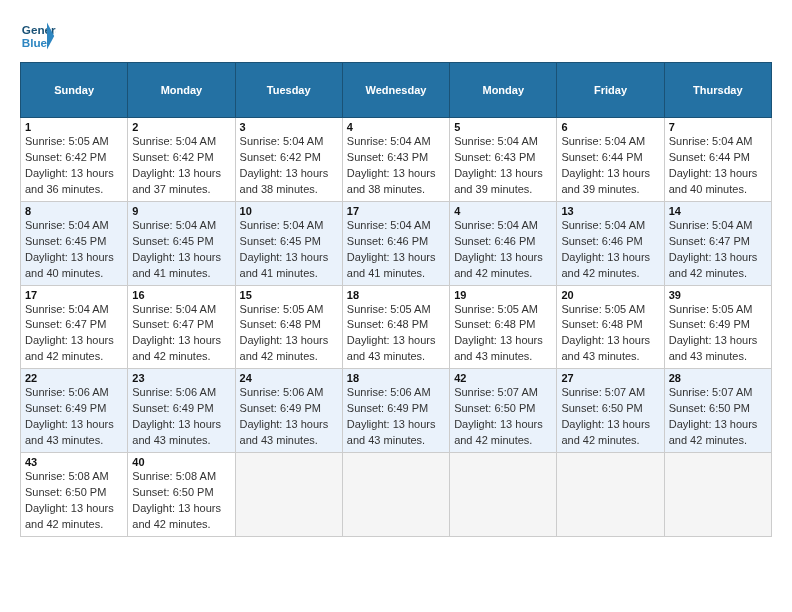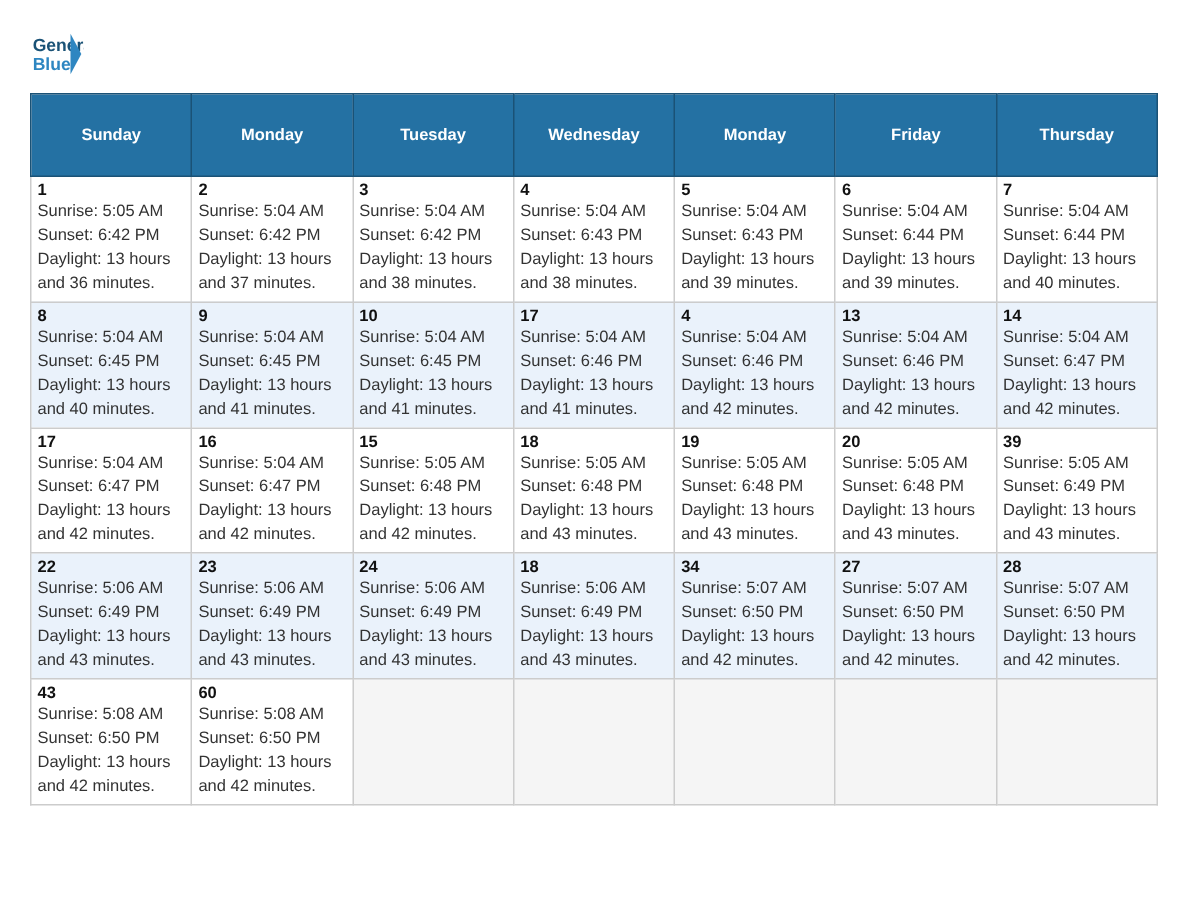--- a/index.html
+++ b/index.html
@@ -220,39 +220,39 @@
           </td>
           <td>
             <span class="day-num">24</span>
 <div class="day-info">Sunrise: 5:06 AM<br>Sunset: 6:49 PM<br>Daylight: 13 hours<br>and 43 minutes.</div>
           </td>
           <td>
             <span class="day-num">18</span>
 <div class="day-info">Sunrise: 5:06 AM<br>Sunset: 6:49 PM<br>Daylight: 13 hours<br>and 43 minutes.</div>
           </td>
           <td>
-            <span class="day-num">34</span>
+            <span class="day-num">42</span>
 <div class="day-info">Sunrise: 5:07 AM<br>Sunset: 6:50 PM<br>Daylight: 13 hours<br>and 42 minutes.</div>
           </td>
           <td>
             <span class="day-num">27</span>
 <div class="day-info">Sunrise: 5:07 AM<br>Sunset: 6:50 PM<br>Daylight: 13 hours<br>and 42 minutes.</div>
           </td>
           <td>
             <span class="day-num">28</span>
 <div class="day-info">Sunrise: 5:07 AM<br>Sunset: 6:50 PM<br>Daylight: 13 hours<br>and 42 minutes.</div>
           </td>
         </tr>
         <tr class="week-row">
           <td>
             <span class="day-num">43</span>
 <div class="day-info">Sunrise: 5:08 AM<br>Sunset: 6:50 PM<br>Daylight: 13 hours<br>and 42 minutes.</div>
           </td>
           <td>
-            <span class="day-num">60</span>
+            <span class="day-num">40</span>
 <div class="day-info">Sunrise: 5:08 AM<br>Sunset: 6:50 PM<br>Daylight: 13 hours<br>and 42 minutes.</div>
           </td>
           <td class="empty"></td>
           <td class="empty"></td>
           <td class="empty"></td>
           <td class="empty"></td>
           <td class="empty"></td>
         </tr>
       </tbody>
   </table>

